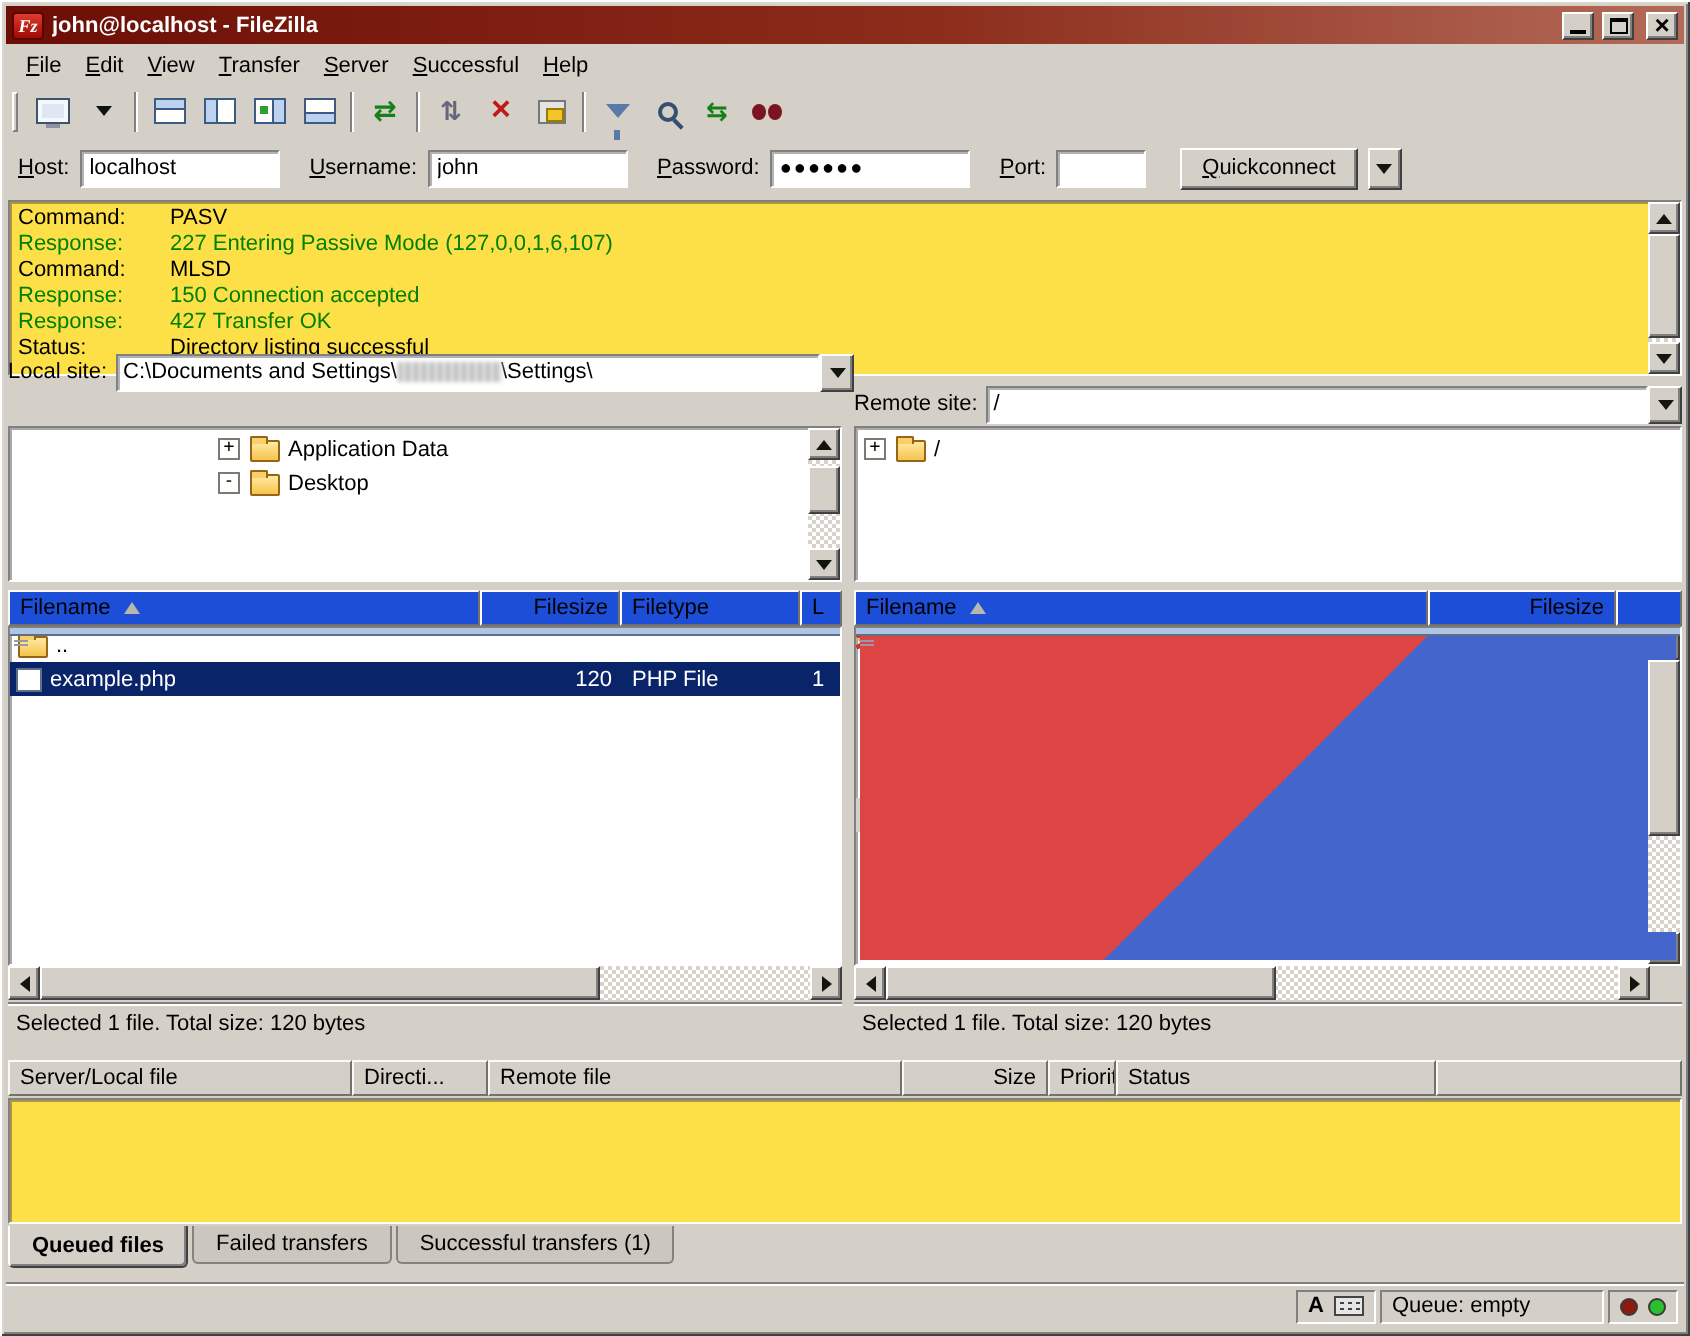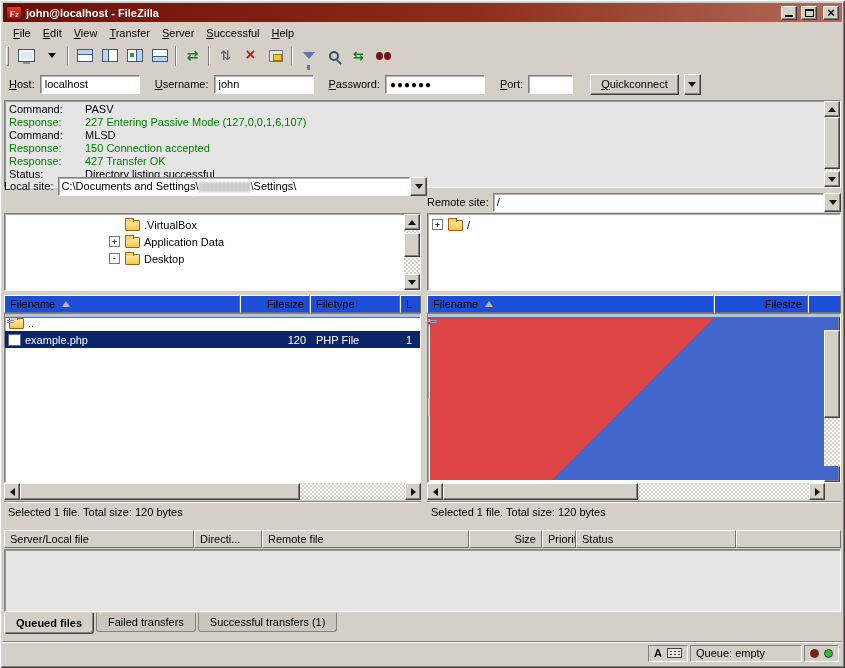--- a/index.html
+++ b/index.html
@@ -1,21 +1,21 @@
 <!DOCTYPE html>
 <html><head>
 <meta charset="utf-8">
 <style>
   *{box-sizing:border-box;margin:0;padding:0}
   html,body{background:#fff}
   body{font-family:"Liberation Sans",sans-serif;font-size:11px;color:#000}
   .window{position:relative;width:845px;height:668px;background:#d4d0c8;
     box-shadow:inset 1px 1px 0 #fff, inset -1px -1px 0 #404040, inset 2px 2px 0 #dad6ce, inset -2px -2px 0 #808080;}
   .abs{position:absolute}
-  .sunken{background:#e5e5e5;border:1px solid;border-color:#808080 #fff #fff #808080;box-shadow:inset 1px 1px 0 rgba(64,64,64,.45)}
+  .sunken{background:#fde047;border:1px solid;border-color:#808080 #fff #fff #808080;box-shadow:inset 1px 1px 0 rgba(64,64,64,.45)}
   .raised{background:#d4d0c8;border:1px solid;border-color:#fff #404040 #404040 #fff;box-shadow:inset -1px -1px 0 #808080}
   .ulf{display:inline-block}
   .ulf::first-letter{text-decoration:underline}
 
   
   .titlebar{left:3px;top:3px;right:3px;height:19px;display:flex;align-items:center;gap:4px;padding:0 3px;
     background:linear-gradient(90deg,#6d0e06 0%,#8c2c1b 55%,#b46a58 100%);color:#fff;font-weight:bold}
   .app-icon{width:16px;height:14px;background:linear-gradient(#e03b2c,#9c0b02);border:1px solid #5a0500;border-radius:2px;text-align:center;flex:0 0 auto}
   .app-icon::before{content:"Fz";color:#fff;font:italic bold 9px/13px "Liberation Serif",serif}
   .title-text{flex:1;white-space:nowrap;overflow:hidden}
@@ -158,21 +158,21 @@
   .hs-remote{left:427px;top:483px;width:398px}
   .scorner{left:825px;top:483px;width:16px;height:17px;background:#d4d0c8}
 
   
   .selstatus{height:21px;display:flex;align-items:center;padding-left:4px;border-top:1px solid #808080;box-shadow:inset 0 1px 0 #fff}
   .ss-local{left:4px;top:501px;width:417px}
   .ss-remote{left:427px;top:501px;width:414px}
 
   
   .queue-head{left:4px;top:530px;width:837px;height:19px;display:flex;background:#d4d0c8}
-  .queue-head [data-col="local"]{width:190px}
+  .queue-head [data-col="local"]{width:172px}
   .queue-head [data-col="dir"]{width:68px}
   .queue-head [data-col="remote"]{width:207px}
   .queue-head [data-col="size"]{width:73px;justify-content:flex-end}
   .queue-head [data-col="priority"]{width:34px}
   .queue-head [data-col="status"]{width:160px}
   .queue-head [data-col="pad"]{flex:1}
   .queue-list{left:4px;top:549px;width:837px;height:63px}
   .tabsrow{left:4px;top:612px;width:837px;height:22px;display:flex;align-items:flex-start;padding-top:1px}
   .tab{height:19px;padding:0 11px;display:flex;align-items:center;background:#cbc7bf;border:1px solid #84827c;border-top:none;border-radius:0 0 3px 3px;margin-right:2px;white-space:nowrap}
   .tab[data-state="active"]{background:#d4d0c8;font-weight:bold;height:21px;border-color:#fff #404040 #404040 #fff;border-top:none;box-shadow:inset -1px -1px 0 #808080}
@@ -401,25 +401,20 @@
       <span class="combo-field">/</span>
       <button class="combo-btn raised">
           <i class="a-down"></i>
         </button>
     </span>
   </div>
 
   <div class="abs tree sunken t-local">
     <div class="tree-items">
 
-        <div class="titem" data-indent="deep">
-          <span class="exp" data-exp=""></span>
-          <span data-icon="folder-icon"></span>
-          <span>.VirtualBox</span>
-        </div>
 
         <div class="titem" data-indent="deep">
           <span class="exp" data-exp="+">+</span>
           <span data-icon="folder-icon"></span>
           <span>Application Data</span>
         </div>
 
 
         <div class="titem" data-indent="deep">
           <span class="exp" data-exp="-">-</span>

